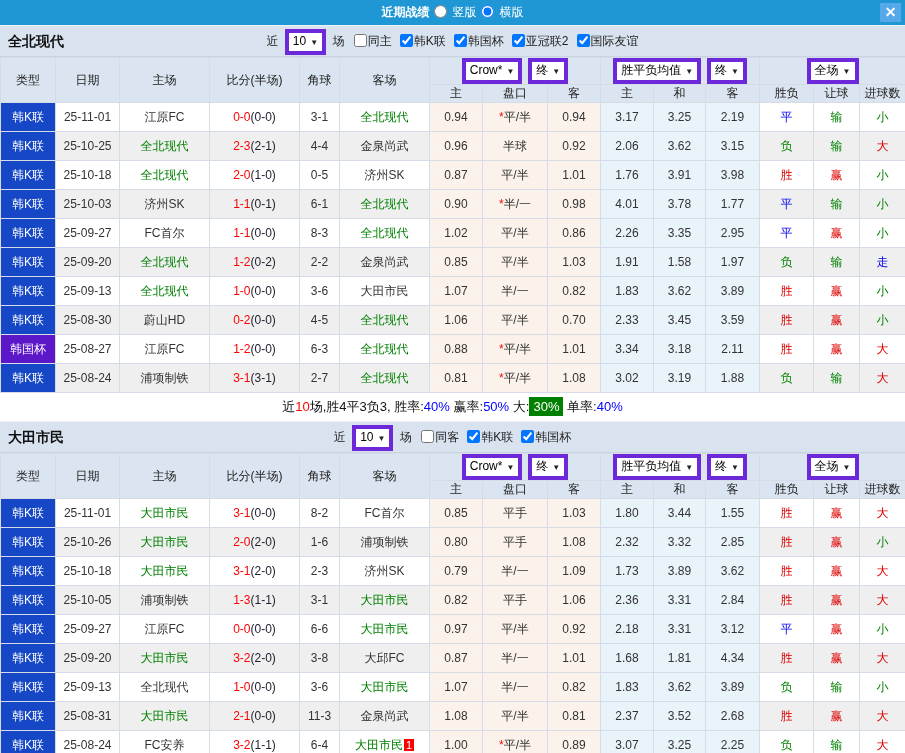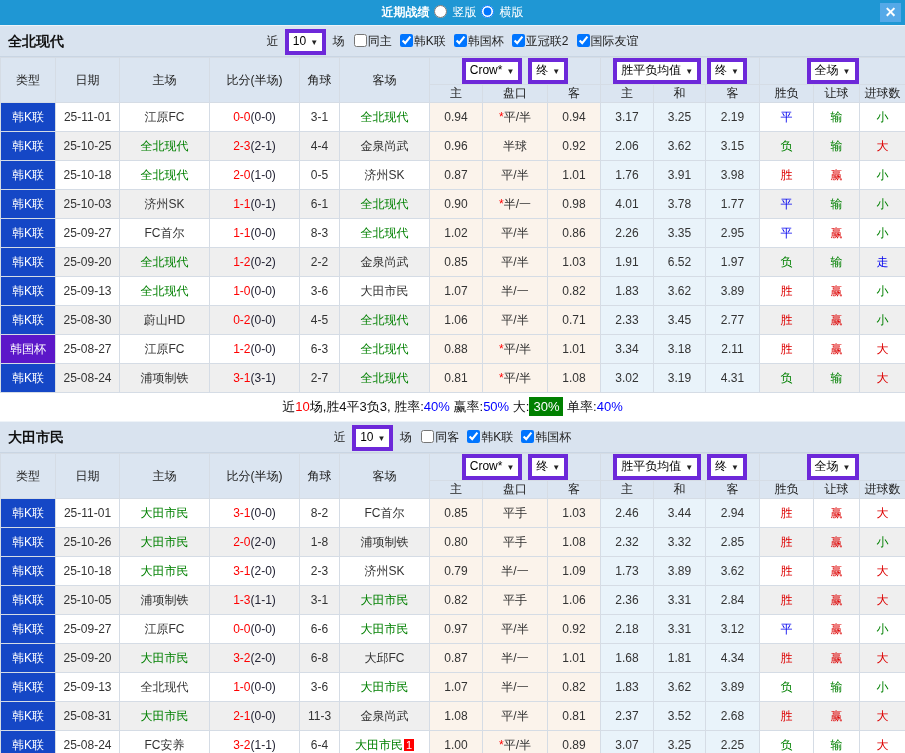--- a/index.html
+++ b/index.html
@@ -224,21 +224,21 @@
         <td class="type t-blue">韩K联</td>
         <td class="date">25-09-20</td>
         <td class="team g">全北现代</td>
         <td class="score"><span class="ft">1-2</span><span class="ht">(0-2)</span></td>
         <td class="corner">2-2</td>
         <td class="team">金泉尚武</td>
         <td class="cream">0.85</td>
         <td class="cream">平/半</td>
         <td class="cream">1.03</td>
         <td class="lblue">1.91</td>
-        <td class="lblue">6.52</td>
+        <td class="lblue">1.58</td>
         <td class="lblue">1.97</td>
         <td class="res c-green">负</td>
         <td class="res c-green">输</td>
         <td class="res c-blue">走</td>
       </tr>
       <tr>
         <td class="type t-blue">韩K联</td>
         <td class="date">25-09-13</td>
         <td class="team g">全北现代</td>
         <td class="score"><span class="ft">1-0</span><span class="ht">(0-0)</span></td>
@@ -256,24 +256,24 @@
       </tr>
       <tr>
         <td class="type t-blue">韩K联</td>
         <td class="date">25-08-30</td>
         <td class="team">蔚山HD</td>
         <td class="score"><span class="ft">0-2</span><span class="ht">(0-0)</span></td>
         <td class="corner">4-5</td>
         <td class="team g">全北现代</td>
         <td class="cream">1.06</td>
         <td class="cream">平/半</td>
-        <td class="cream">0.71</td>
+        <td class="cream">0.70</td>
         <td class="lblue">2.33</td>
         <td class="lblue">3.45</td>
-        <td class="lblue">2.77</td>
+        <td class="lblue">3.59</td>
         <td class="res c-red">胜</td>
         <td class="res c-red">赢</td>
         <td class="res c-green">小</td>
       </tr>
       <tr>
         <td class="type t-purple">韩国杯</td>
         <td class="date">25-08-27</td>
         <td class="team">江原FC</td>
         <td class="score"><span class="ft">1-2</span><span class="ht">(0-0)</span></td>
         <td class="corner">6-3</td>
@@ -293,21 +293,21 @@
         <td class="date">25-08-24</td>
         <td class="team">浦项制铁</td>
         <td class="score"><span class="ft">3-1</span><span class="ht">(3-1)</span></td>
         <td class="corner">2-7</td>
         <td class="team g">全北现代</td>
         <td class="cream">0.81</td>
         <td class="cream"><span class="star">*</span>平/半</td>
         <td class="cream">1.08</td>
         <td class="lblue">3.02</td>
         <td class="lblue">3.19</td>
-        <td class="lblue">4.31</td>
+        <td class="lblue">1.88</td>
         <td class="res c-green">负</td>
         <td class="res c-green">输</td>
         <td class="res c-red">大</td>
       </tr>
     </tbody>
 </table>
 
 <div class="summary">
   <span>近</span><span class="red">10</span><span>场,胜4平3负3, 胜率:</span><span class="pct">40%</span>
   <span>赢率:</span><span class="pct">50%</span>
@@ -377,33 +377,33 @@
       <tr>
         <td class="type t-blue">韩K联</td>
         <td class="date">25-11-01</td>
         <td class="team g">大田市民</td>
         <td class="score"><span class="ft">3-1</span><span class="ht">(0-0)</span></td>
         <td class="corner">8-2</td>
         <td class="team">FC首尔</td>
         <td class="cream">0.85</td>
         <td class="cream">平手</td>
         <td class="cream">1.03</td>
-        <td class="lblue">2.46</td>
+        <td class="lblue">1.80</td>
         <td class="lblue">3.44</td>
-        <td class="lblue">2.94</td>
+        <td class="lblue">1.55</td>
         <td class="res c-red">胜</td>
         <td class="res c-red">赢</td>
         <td class="res c-red">大</td>
       </tr>
       <tr>
         <td class="type t-blue">韩K联</td>
         <td class="date">25-10-26</td>
         <td class="team g">大田市民</td>
         <td class="score"><span class="ft">2-0</span><span class="ht">(2-0)</span></td>
-        <td class="corner">1-8</td>
+        <td class="corner">1-6</td>
         <td class="team">浦项制铁</td>
         <td class="cream">0.80</td>
         <td class="cream">平手</td>
         <td class="cream">1.08</td>
         <td class="lblue">2.32</td>
         <td class="lblue">3.32</td>
         <td class="lblue">2.85</td>
         <td class="res c-red">胜</td>
         <td class="res c-red">赢</td>
         <td class="res c-green">小</td>
@@ -457,21 +457,21 @@
         <td class="lblue">3.12</td>
         <td class="res c-blue">平</td>
         <td class="res c-red">赢</td>
         <td class="res c-green">小</td>
       </tr>
       <tr>
         <td class="type t-blue">韩K联</td>
         <td class="date">25-09-20</td>
         <td class="team g">大田市民</td>
         <td class="score"><span class="ft">3-2</span><span class="ht">(2-0)</span></td>
-        <td class="corner">6-8</td>
+        <td class="corner">3-8</td>
         <td class="team">大邱FC</td>
         <td class="cream">0.87</td>
         <td class="cream">半/一</td>
         <td class="cream">1.01</td>
         <td class="lblue">1.68</td>
         <td class="lblue">1.81</td>
         <td class="lblue">4.34</td>
         <td class="res c-red">胜</td>
         <td class="res c-red">赢</td>
         <td class="res c-red">大</td>

